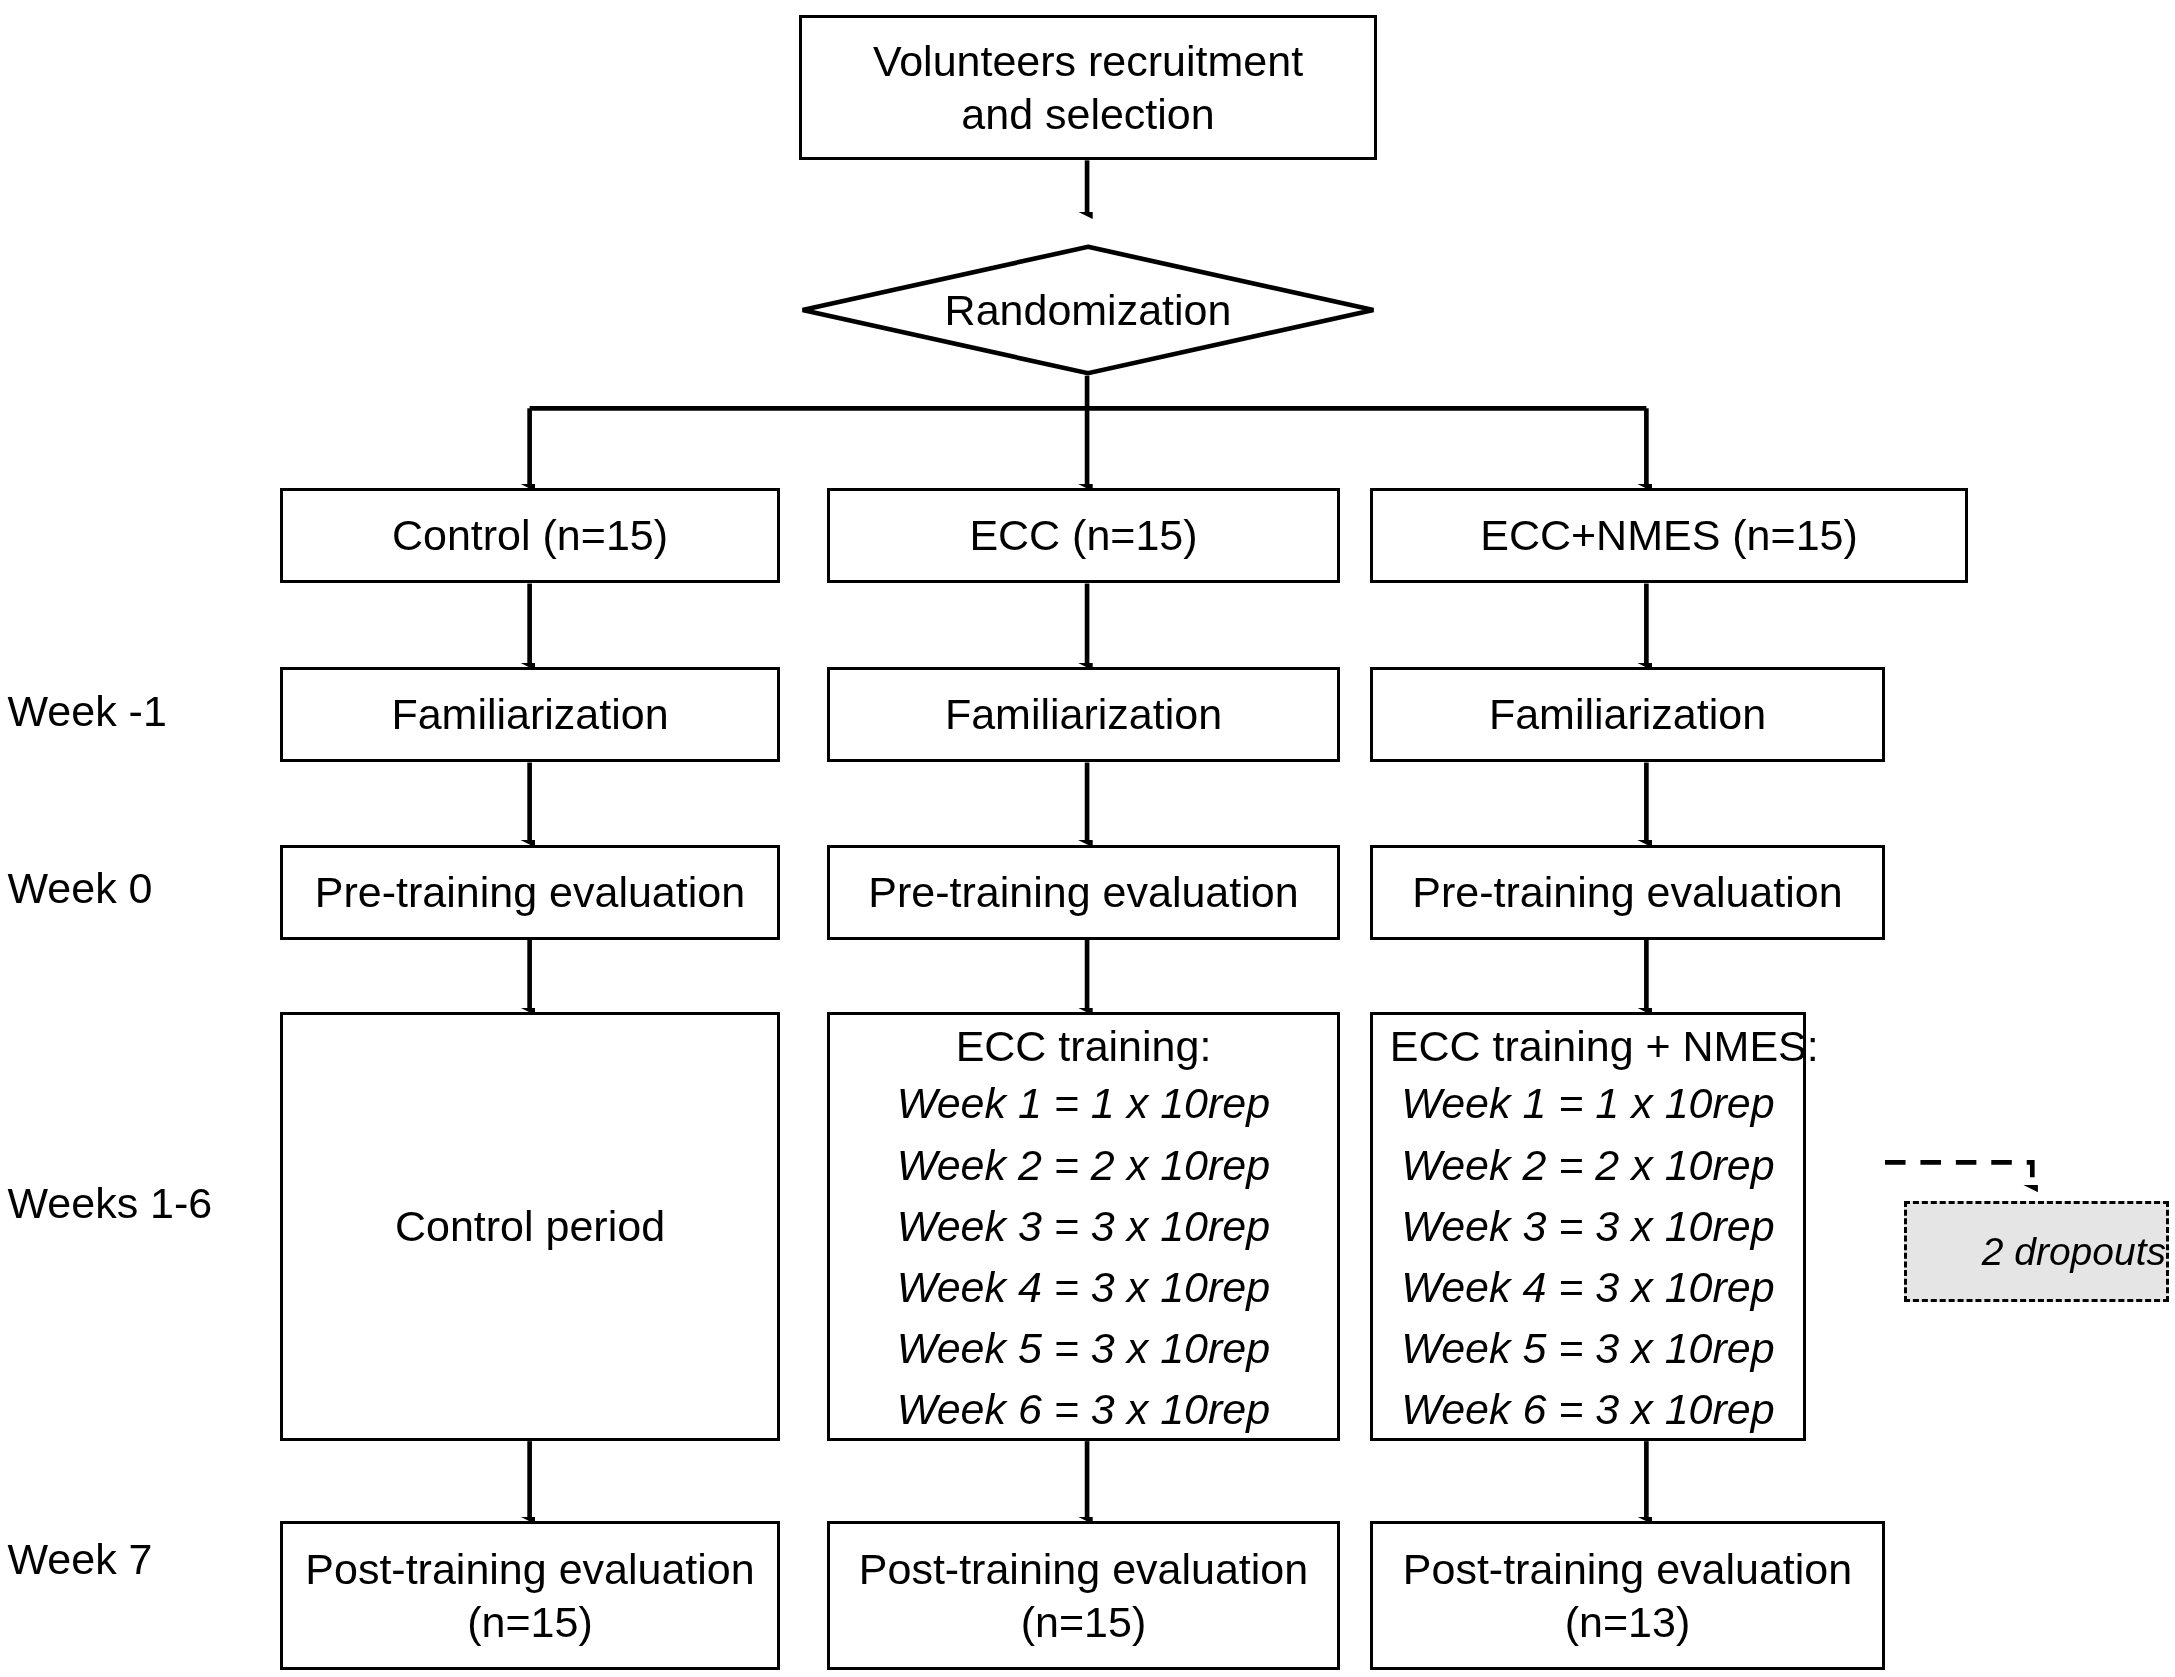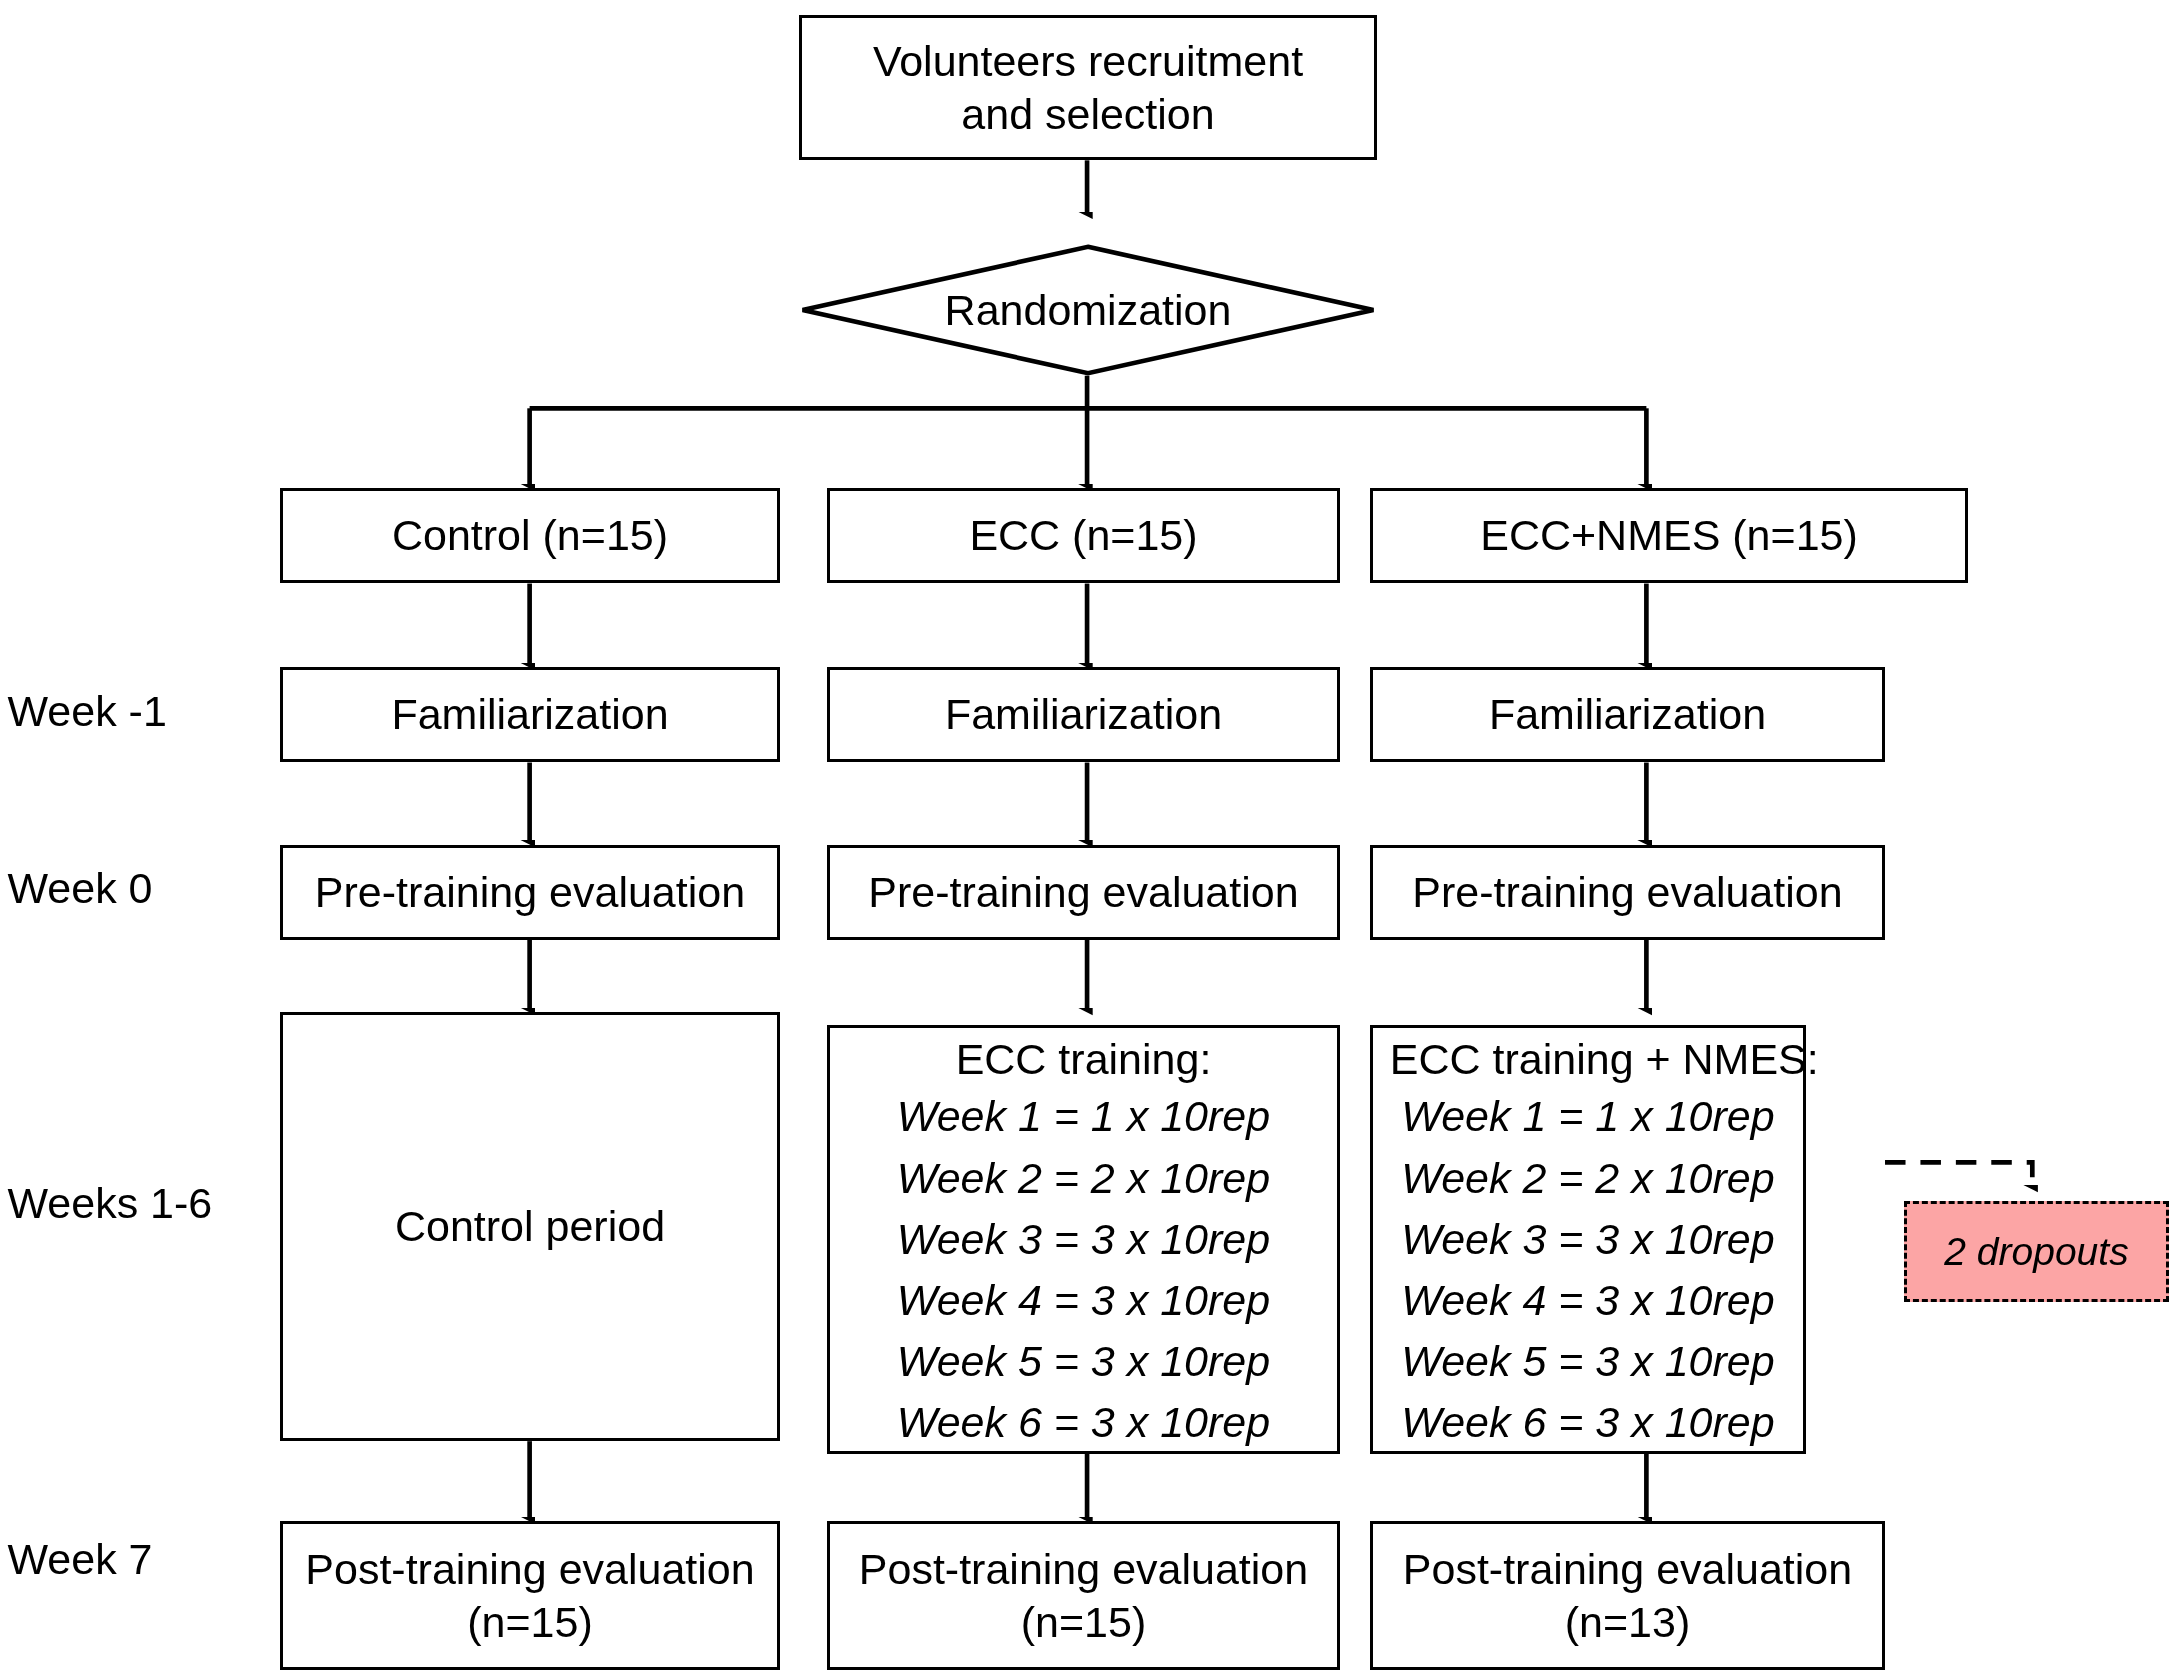--- a/index.html
+++ b/index.html
@@ -65,21 +65,20 @@
   
   .training-box {
     position: absolute;
     box-sizing: border-box;
     border: 3.7px solid #000000;
     background: #ffffff;
     padding: 7.5px 11.2px 7.5px 11.2px;
     display: flex;
     flex-direction: column;
     align-items: center;
-    margin-top: 13px;
   }
   .training-title {
     font-size: 43px;
     line-height: 1.1;
     text-align: center;
     white-space: nowrap;
     margin-bottom: 3.7px;
   }
   .training-title.leftish { align-self: flex-start; padding-left: 5.6px; }
   .training-lines {
@@ -92,24 +91,24 @@
     font-style: italic;
     line-height: 1.42;
     white-space: nowrap;
   }
 
   
   .dropout-box {
     position: absolute;
     box-sizing: border-box;
     border: 3.7px dashed #000000;
-    background: #fca5a5;
-    display: flex;
-    align-items: center;
-    justify-content: center;
+    background: #e5e5e5;
+    display: flex;
+    align-items: center;
+    justify-content: flex-end;
     font-size: 39px;
     font-style: italic;
     white-space: nowrap;
   }
 
   
   #connectors {
     position: absolute;
     left: 0; top: 0;
     width: 2176px;

